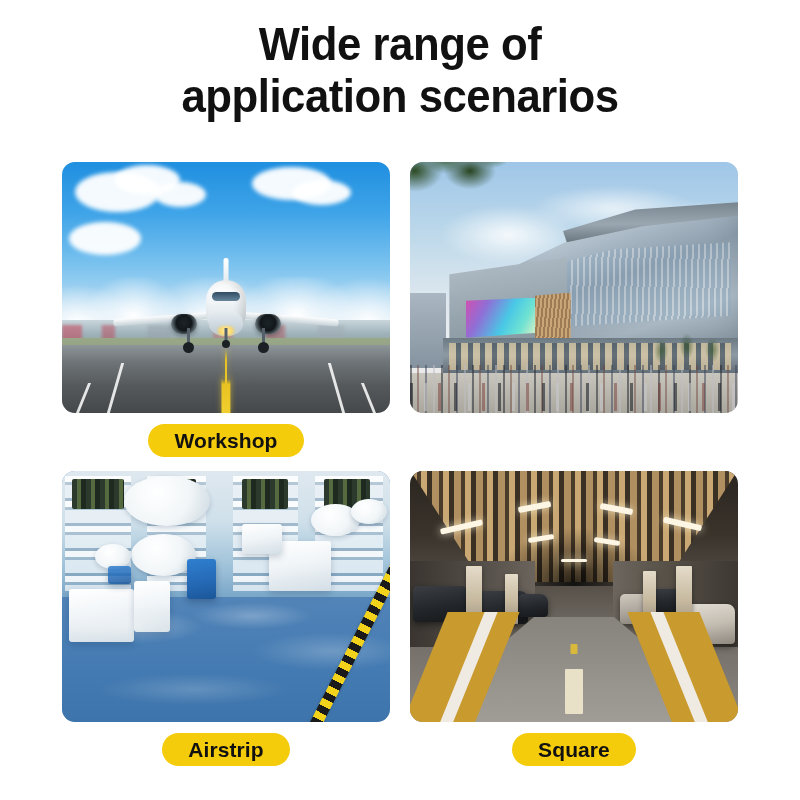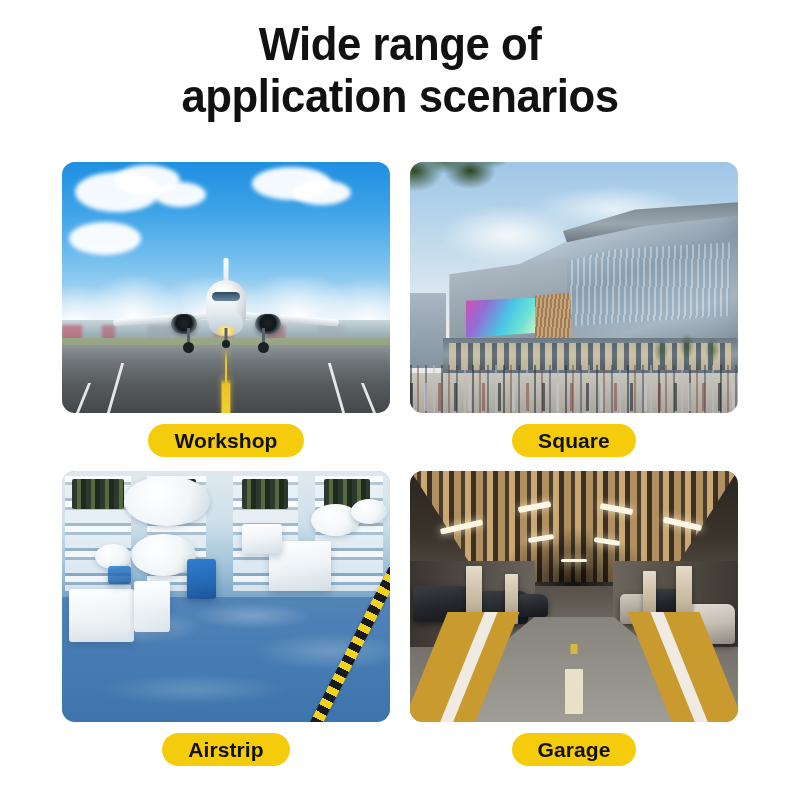--- a/index.html
+++ b/index.html
@@ -499,23 +499,20 @@
           <div class="mall-slats"></div>
           <div class="mall-podium"></div>
           <div class="storefront"></div>
           <div class="sq-palms"></div>
           <div class="plaza-ground"></div>
           <div class="crowd"></div>
           <div class="crowd2"></div>
           <div class="foliage"></div>
         </div>
       </div>
-      <div class="badge-row">
-        <span class="badge">Square</span>
-      </div>
     </div>
 
     <div class="cell">
       <div class="card">
         <div class="scene">
           <div class="ws-floor"></div>
           <div class="ws-machines"></div>
           <div class="ws-rack a"></div>
           <div class="ws-rack b"></div>
           <div class="ws-rack c"></div>
@@ -581,18 +578,18 @@
           <div class="gr-lane"></div>
           <div class="gr-stripe l"></div>
           <div class="gr-stripe r"></div>
           <div class="gr-white l"></div>
           <div class="gr-white r"></div>
           <div class="gr-dash" style="bottom:3%; width:18px; height:18%;"></div>
           <div class="gr-dash" style="bottom:27%; width:7px; height:4%; background:#d8b93c;"></div>
         </div>
       </div>
       <div class="badge-row">
-        <span class="badge">Garage</span>
+        <span class="badge">Square</span>
       </div>
     </div>
 
   </div>
 </div>
 
 </body></html>

